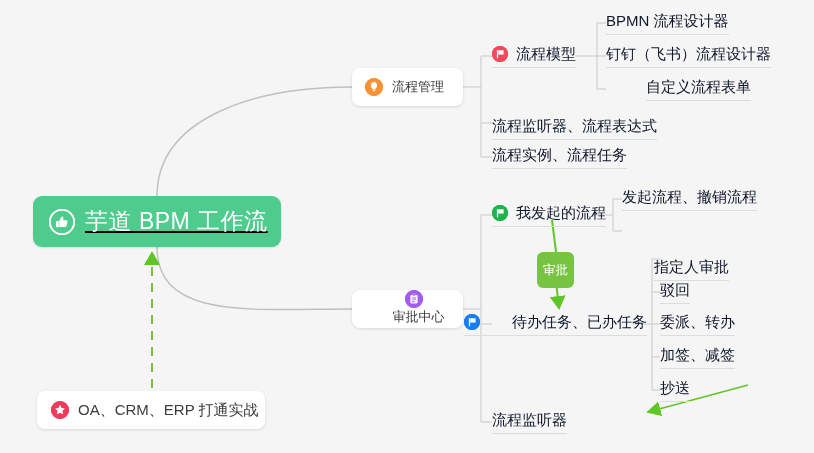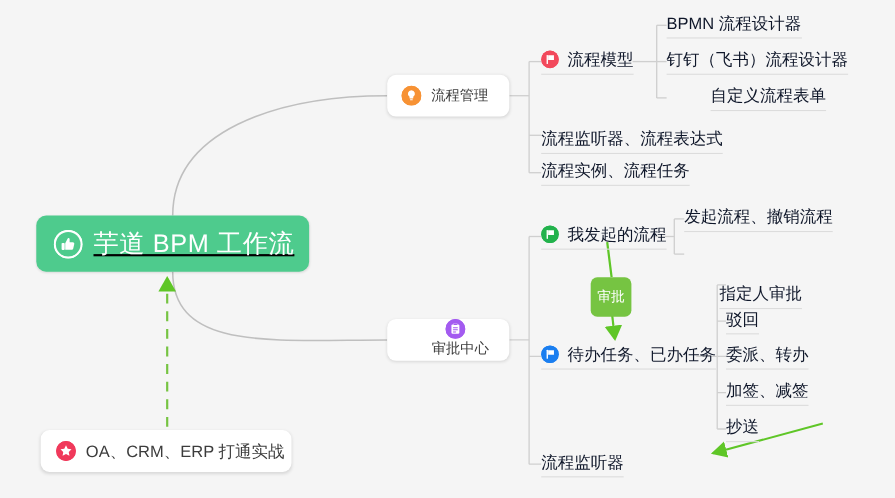--- a/index.html
+++ b/index.html
@@ -272,21 +272,21 @@
   </div>
 
   <div class="text-node" style="left:622px; top:187px; height:24px;justify-content:center;">
     <span class="t-label">发起流程、撤销流程</span>
   </div>
 
   <div class="text-node" style="left:654px; top:219px; height:24px;margin-top:38px;">
     <span class="t-label">指定人审批</span>
   </div>
 
-  <div class="text-node" style="left:492px; top:312px; height:24px;">
+  <div class="text-node" style="left:464px; top:312px; height:24px;gap:24px;">
     <span class="ic" style="background:#1a7ef0; width:16px; height:16px;">
       <svg width="16" height="16" viewBox="0 0 16 16">
         <circle cx="8" cy="8" r="8" fill="#1a7ef0"></circle>
         <rect x="4.9" y="4.0" width="1.25" height="8.2" rx="0.5" fill="#ffffff"></rect>
         <path d="M6.3 4.3 L11.6 4.3 L11.6 8.6 L6.3 8.6 Z" fill="#ffffff"></path>
       </svg>
     </span>
     <span class="t-label with-icon">待办任务、已办任务</span>
   </div>
 

